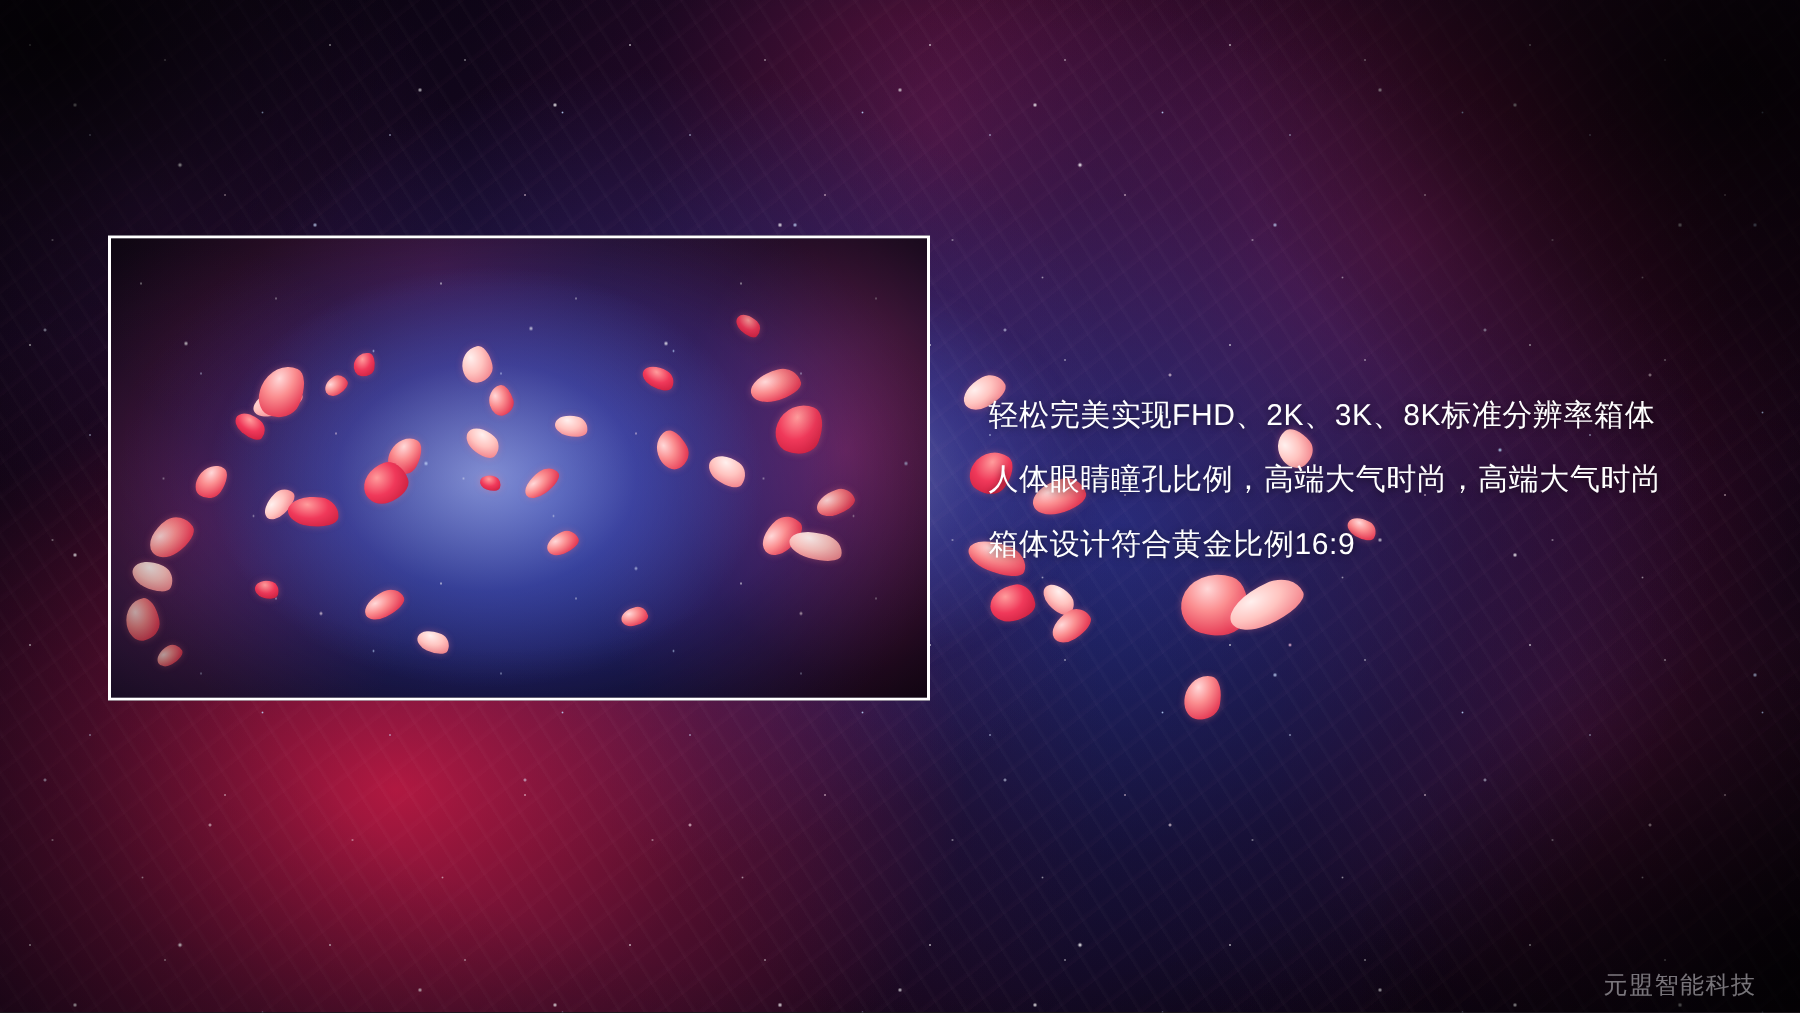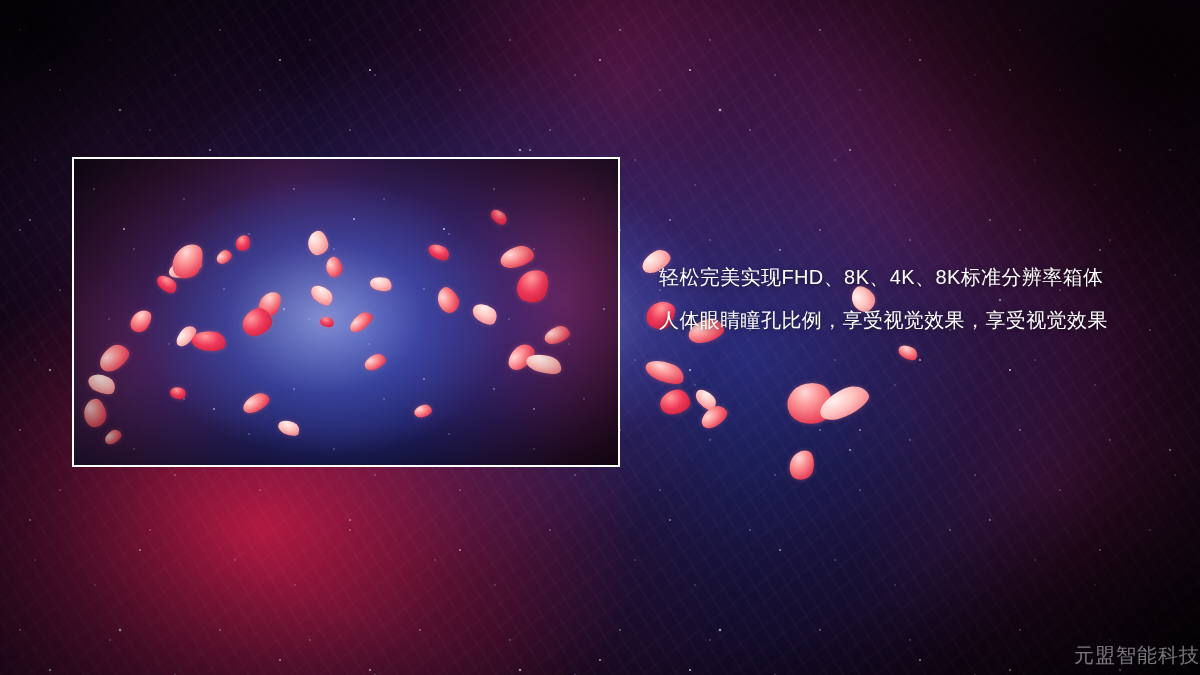--- a/index.html
+++ b/index.html
@@ -178,24 +178,24 @@
     line-height: 43px;
     font-weight: 400;
     color: #ffffff;
     letter-spacing: 0.4px;
     white-space: nowrap;
     text-shadow: 0 1px 5px rgba(0,0,0,0.5);
   }
 
   .watermark {
     position: absolute;
-    right: 0;
+    right: 29px;
     bottom: 8px;
     margin: 0;
-    font-size: 20px;
+    font-size: 16px;
     line-height: 1.2;
     color: rgba(225,222,228,0.52);
     letter-spacing: 1px;
     white-space: nowrap;
     text-align: right;
   }
 </style>
 </head>
 <body>
 
@@ -263,19 +263,20 @@
       <div class="petal" style="left:340px;top:246px;width:18px;height:12px;transform:rotate(-12deg);"></div>
       <div class="petal pale" style="left:204px;top:262px;width:22px;height:14px;transform:rotate(24deg);"></div>
       <div class="petal" style="left:30px;top:272px;width:18px;height:12px;transform:rotate(-30deg);"></div>
 
       <div class="frame-darken"></div>
     </div>
   </div>
 
 
   <div class="body-copy">
-    <p class="body-line">轻松完美实现FHD、8K、4K、8K标准分辨率箱体</p>
-    <p class="body-line">人体眼睛瞳孔比例，享受视觉效果，享受视觉效果</p>
+    <p class="body-line">轻松完美实现FHD、2K、3K、8K标准分辨率箱体</p>
+    <p class="body-line">人体眼睛瞳孔比例，高端大气时尚，高端大气时尚</p>
+    <p class="body-line">箱体设计符合黄金比例16:9</p>
   </div>
 
   <p class="watermark">元盟智能科技</p>
 
 </div>
 
 </body></html>

